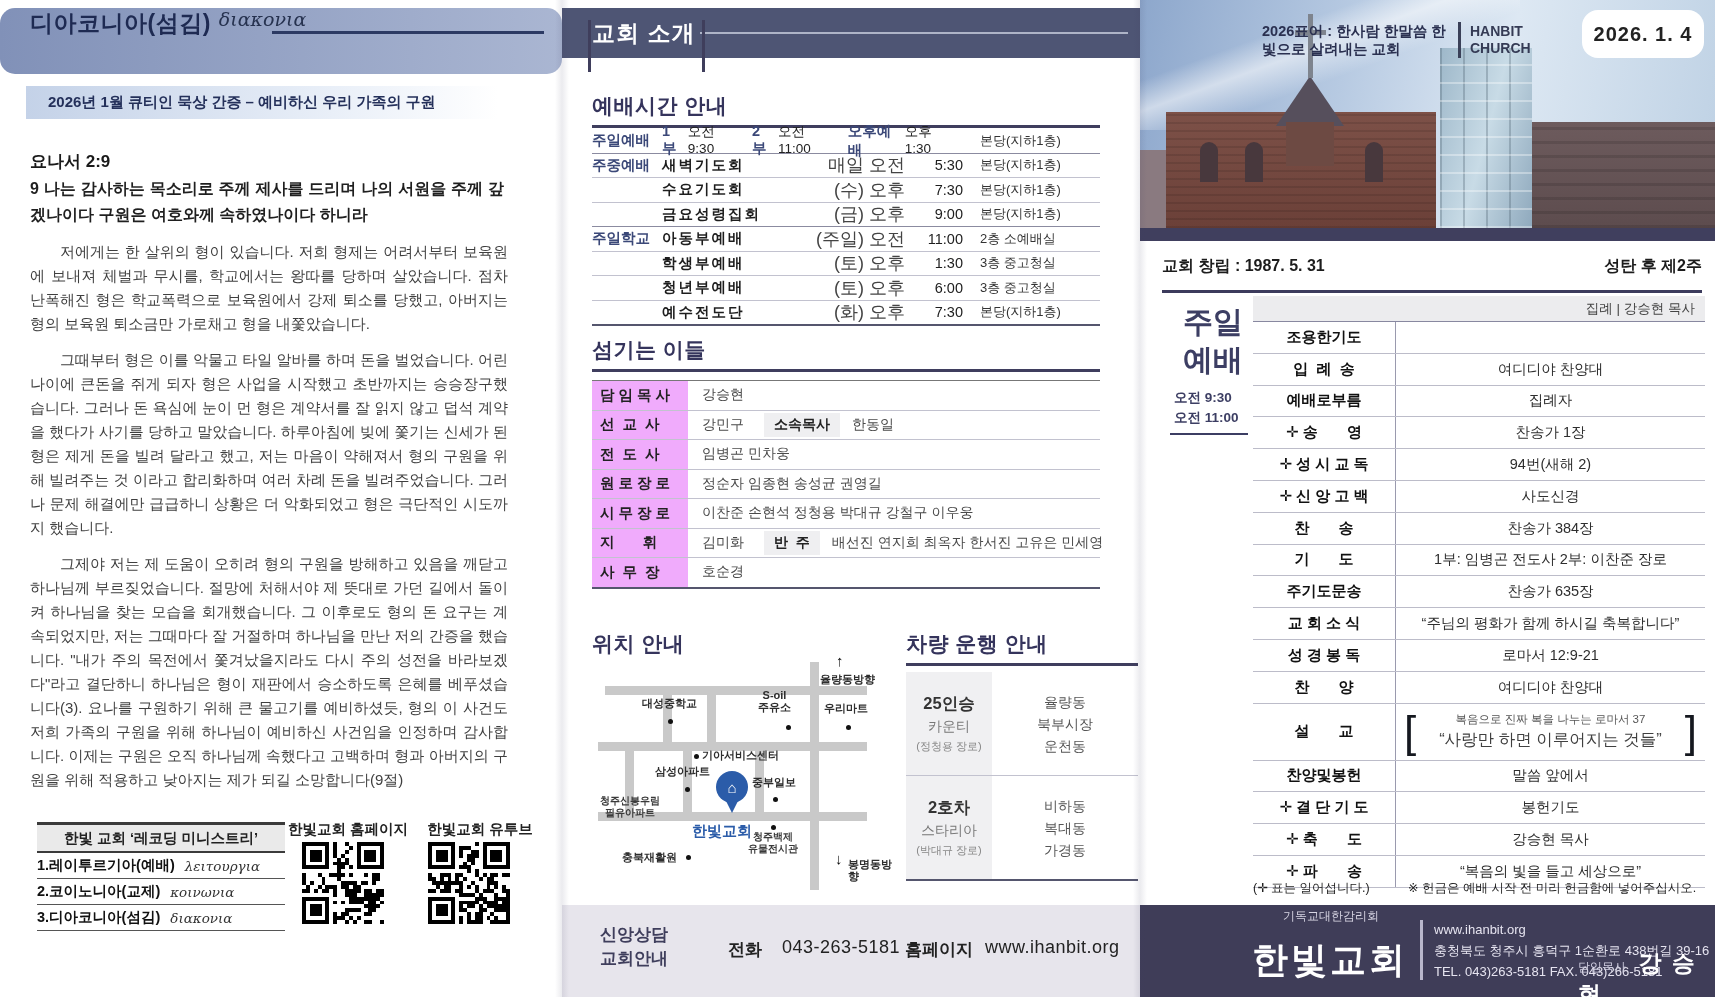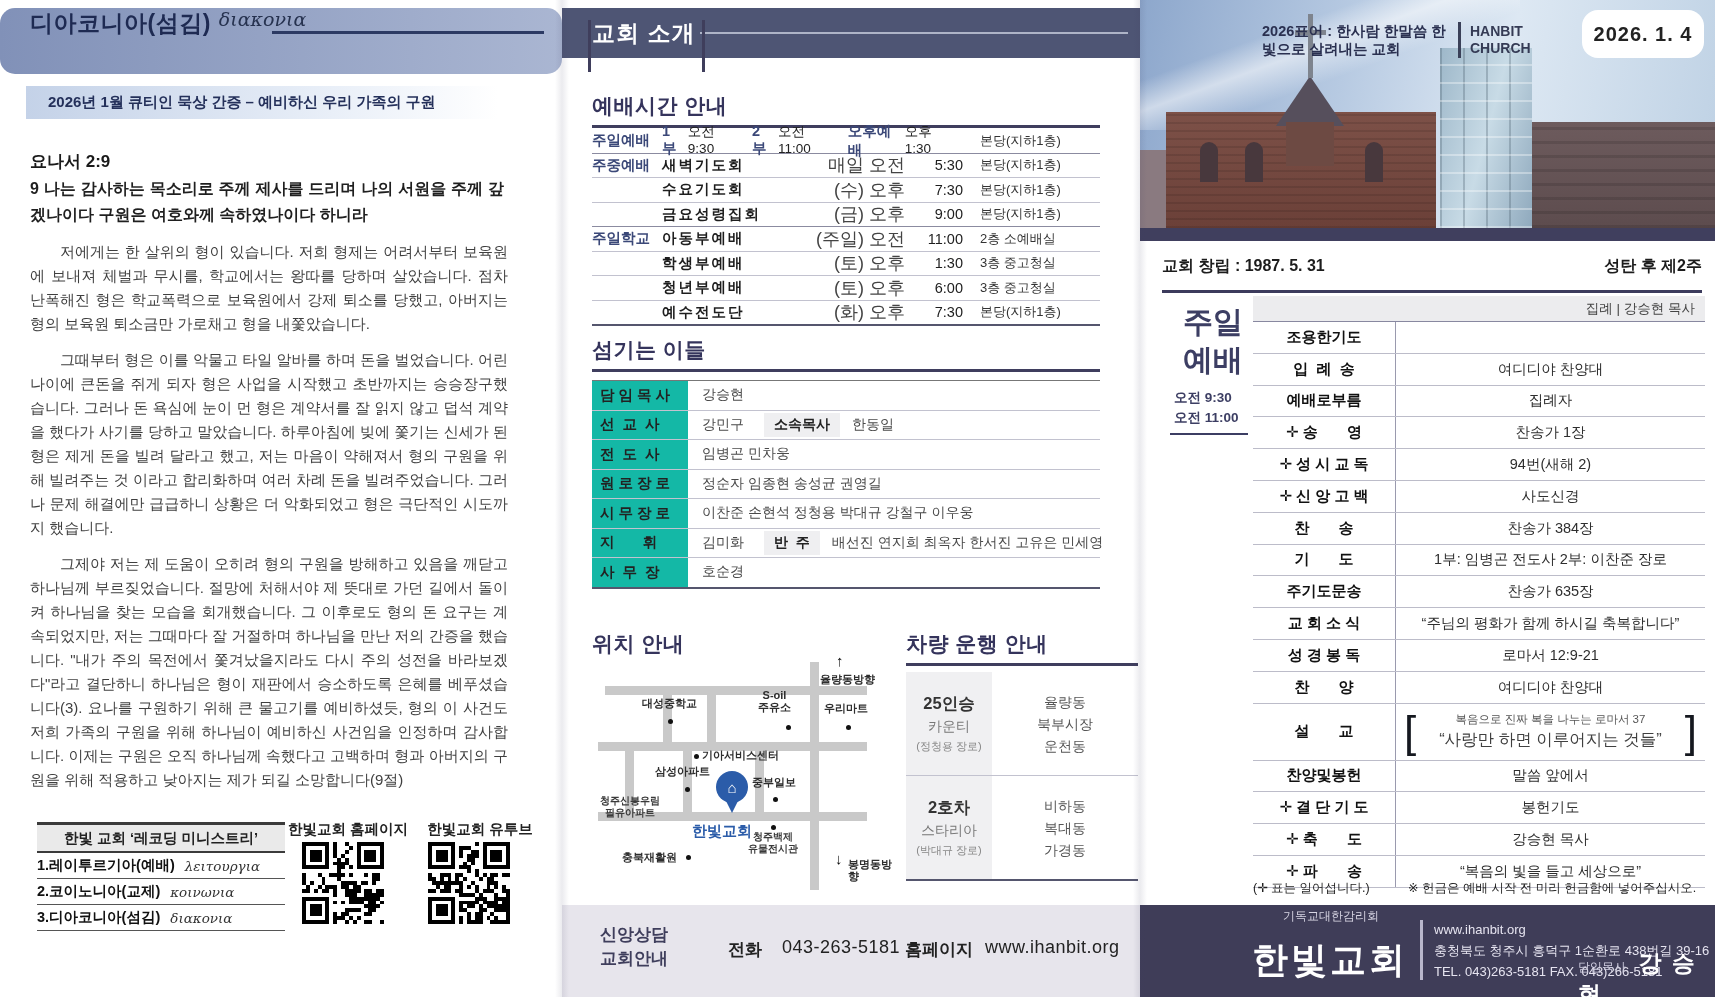--- a/index.html
+++ b/index.html
@@ -53,21 +53,21 @@
   .s-day{width:95px;font-size:18px;color:#444;text-align:right;flex:none;}
   .s-time{width:58px;font-size:14.5px;color:#1d1d1d;text-align:right;flex:none;}
   .s-place{width:120px;font-size:13px;color:#333;padding-left:17px;flex:none;}
   .s-first-parts{display:flex;align-items:baseline;gap:6px;width:301px;flex:none;}
   .s-part-label{font-size:14.5px;font-weight:800;color:#3b4878;}
   .s-part-time{font-size:13.5px;color:#222;margin-right:8px;}
 
   .serv{position:absolute;left:592px;top:380px;width:508px;border-top:1.5px solid #777;border-bottom:2px solid #55566e;}
   .serv-row{display:flex;align-items:center;height:28.5px;border-bottom:1px solid #c2c2cf;}
   .serv-row:last-child{border-bottom:none;}
-  .serv-label{width:96px;flex:none;background:#14b8a6;font-size:14.5px;font-weight:800;color:#222;
+  .serv-label{width:96px;flex:none;background:#f0abfc;font-size:14.5px;font-weight:800;color:#222;
               height:100%;display:flex;align-items:center;padding-left:8px;box-sizing:border-box;white-space:pre;}
   .serv-val{font-size:14px;color:#4a4a4a;margin-left:14px;white-space:pre;}
   .serv-label2{background:#efeff1;font-size:14px;font-weight:800;color:#222;margin-left:20px;
                padding:3px 10px;white-space:pre;}
   .serv-label2:empty{display:none;}
   .serv-val2{font-size:14px;color:#4a4a4a;margin-left:12px;white-space:pre;}
 
   
   .map{position:absolute;left:592px;top:655px;width:310px;height:238px;}
   .road{position:absolute;background:#c9c9c9;}

